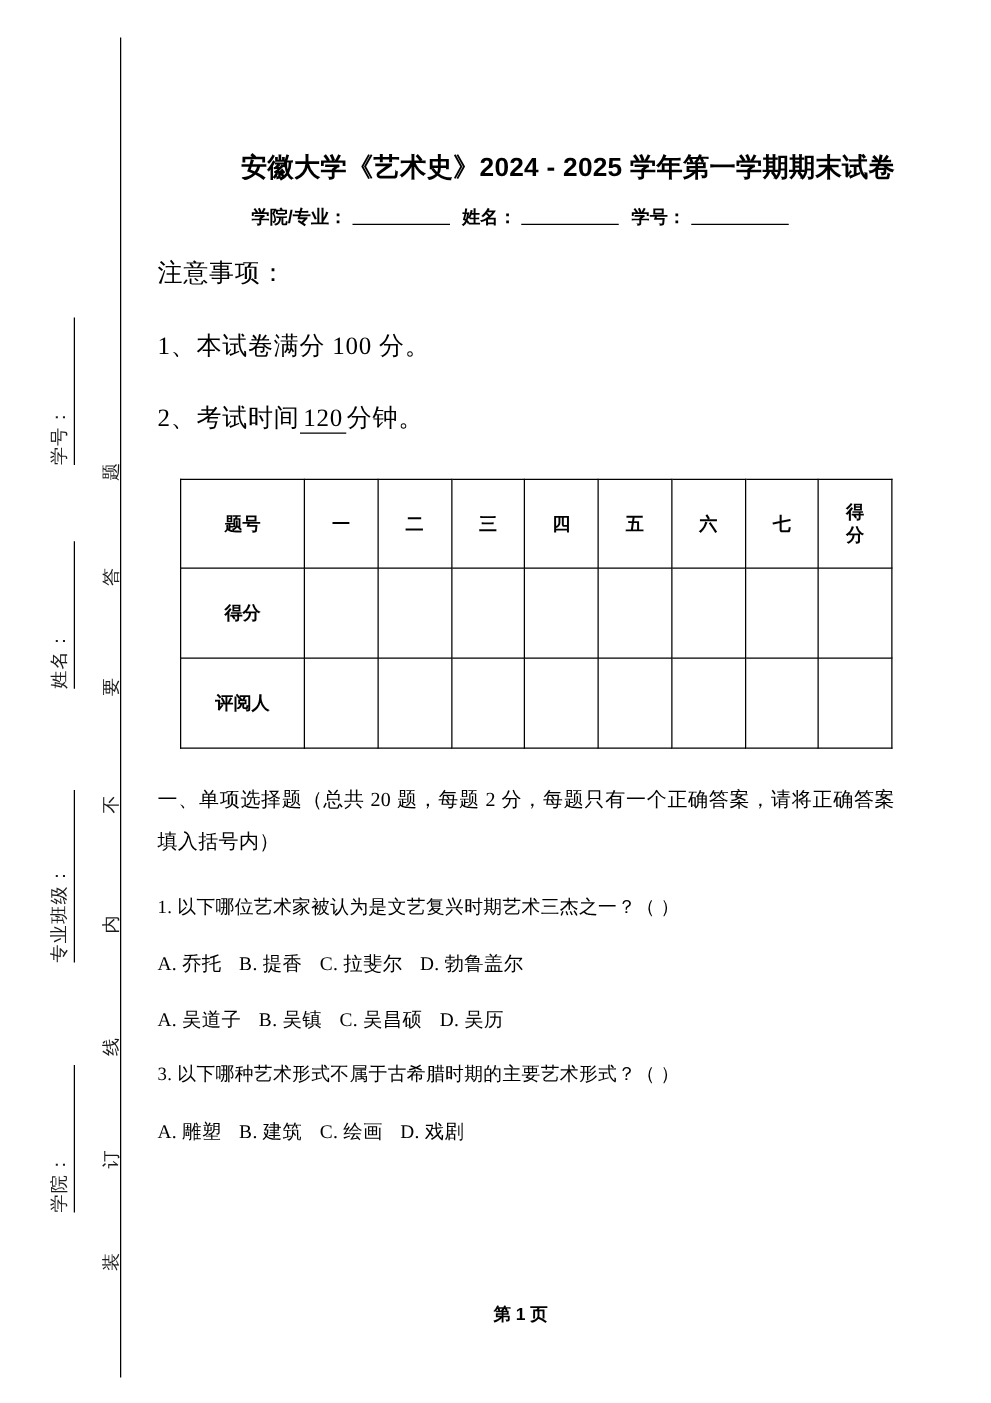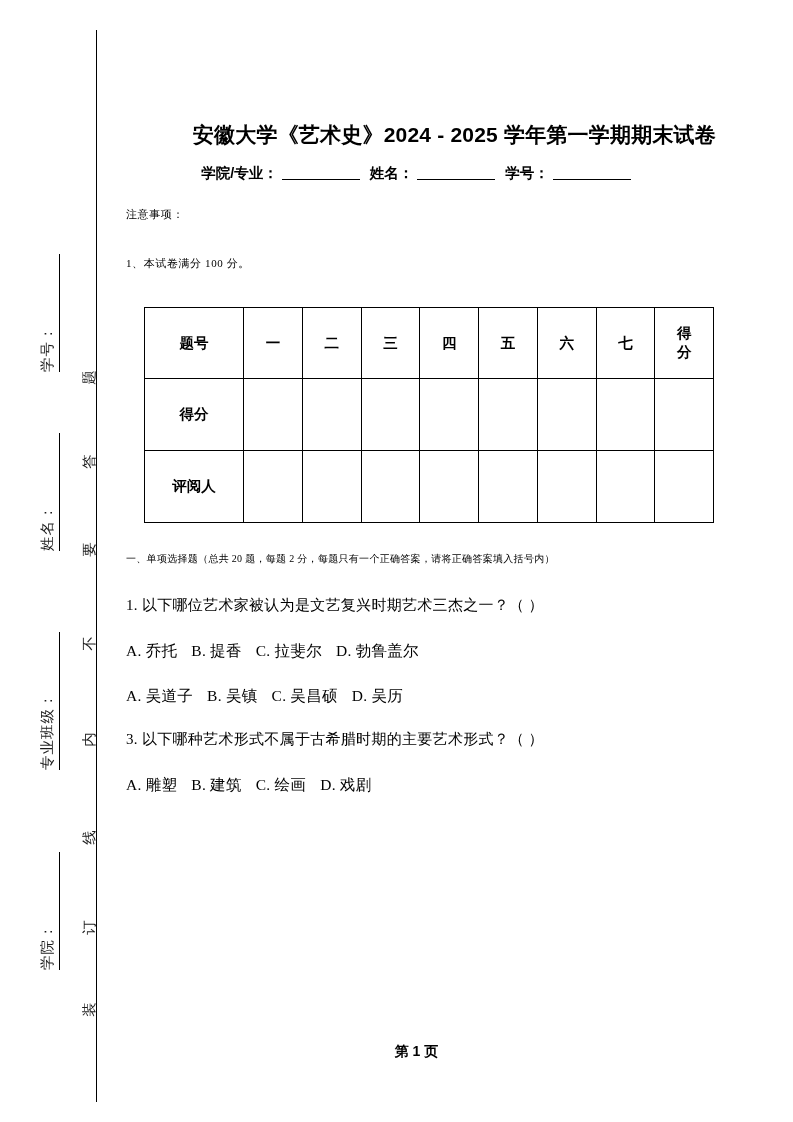--- a/index.html
+++ b/index.html
@@ -100,21 +100,21 @@
   #identity-line .blank {
     display: inline-block;
     width: 78px;
     border-bottom: 1.5px solid #000;
     margin: 0 10px 0 2px;
     vertical-align: -2px;
   }
 
   .notice-block { margin-top: 26px; }
   .notice-line {
-    font-size: 11px;
+    font-size: 20px;
     line-height: 1;
     margin-bottom: 38px;
     letter-spacing: 0.6px;
   }
   .notice-line .ul {
     border-bottom: 1px solid #000;
     padding: 0 3px;
   }
 
   
@@ -133,21 +133,21 @@
     font-weight: bold;
     padding: 16px;
   }
   #score-table tr.hdr td { height: 30px; }
   #score-table tr.body td { height: 39px; }
   #score-table td.rowhead { width: 66px; }
 
   
   #questions { margin-top: 26px; }
   .section-heading {
-    font-size: 10px;
+    font-size: 16px;
     line-height: 2.05;
     text-align: justify;
     text-justify: inter-ideograph;
     letter-spacing: 0.3px;
   }
   .q-stem {
     font-size: 15px;
     line-height: 1;
     margin-top: 28px;
     letter-spacing: 0.3px;
@@ -203,20 +203,21 @@
 
   <h1 id="exam-title">安徽大学《艺术史》2024 - 2025 学年第一学期期末试卷</h1>
 
   <div id="identity-line">
     <span class="fld">学院/专业：</span><span class="blank"></span><span class="fld">姓名：</span><span class="blank"></span><span class="fld">学号：</span><span class="blank"></span>
   </div>
 
   <div class="notice-block">
     <div class="notice-line">注意事项：</div>
     <div class="notice-line">1、本试卷满分 100 分。</div>
+    <div class="notice-line"><span>2、考试时间</span><span class="ul">120</span><span>分钟。</span></div>
   </div>
 
   <table id="score-table">
     <tbody>
       <tr class="hdr">
         <td class="rowhead">题号</td>
         <td>一</td>
         <td>二</td>
         <td>三</td>
         <td>四</td>

